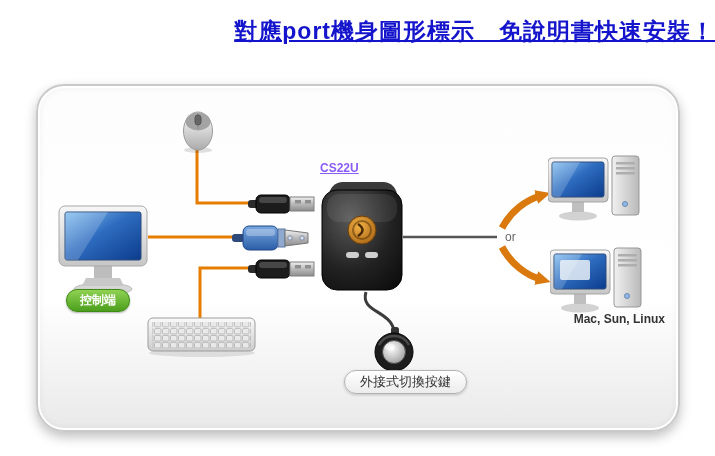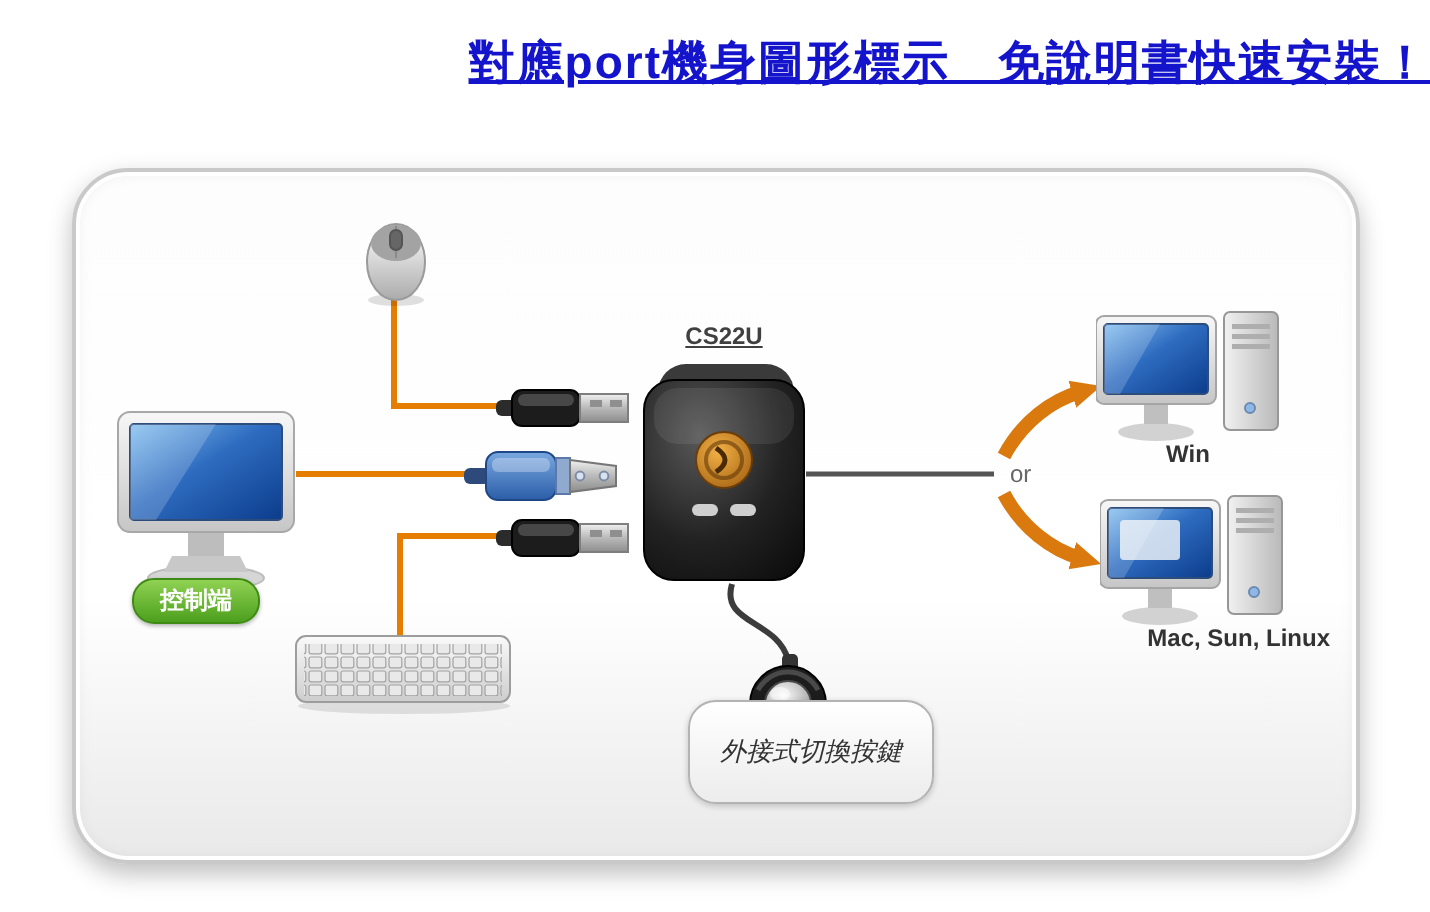--- a/index.html
+++ b/index.html
@@ -6,30 +6,30 @@
   .stage{position:relative;width:715px;height:456px;background:#fff;overflow:hidden;}
   .title{position:absolute;top:16px;left:0;width:100%;text-align:right;font-size:23px;font-weight:bold;
          color:#1414cc;text-decoration:underline;text-decoration-thickness:2px;letter-spacing:1px;}
   .panel{position:absolute;left:36px;top:84px;width:640px;height:344px;border-radius:28px;
          background:linear-gradient(180deg,#fdfdfd 0%,#ffffff 62%,#e9e9e9 100%);
          border:2px solid #c9c9c9;
          box-shadow:0 5px 12px rgba(0,0,0,0.25), inset 0 0 0 2px #ffffff, inset 0 0 8px rgba(0,0,0,0.08);}
   .abs{position:absolute;}
   svg{display:block;}
   .lbl{position:absolute;color:#333;font-size:12px;}
-  .lbl-cs22u{left:320px;top:161px;width:84px;text-align:center;font-weight:bold;color:#404040;text-decoration:underline;}
+  .lbl-cs22u{left:320px;top:161px;width:84px;text-align:left;font-weight:bold;color:#8b5cf6;text-decoration:underline;}
   .lbl-or{left:505px;top:230px;width:36px;text-align:left;color:#666;}
   .lbl-win{left:546px;top:220px;width:96px;text-align:center;font-weight:bold;color:#333;}
   .lbl-mac{left:533px;top:312px;width:132px;text-align:right;font-weight:bold;color:#333;}
   .badge-green{position:absolute;left:66px;top:289px;padding:2px 13px;border-radius:11px;
          background:linear-gradient(180deg,#90d253,#4c9f1d);color:#fff;font-size:12px;font-weight:bold;
          border:1px solid #3e8a14;box-shadow:0 1px 2px rgba(0,0,0,0.3);}
-  .badge-remote{position:absolute;left:344px;top:350px;padding:16px 15px;border-radius:14px;
+  .badge-remote{position:absolute;left:344px;top:370px;padding:2px 15px;border-radius:14px;
          background:linear-gradient(180deg,#ffffff,#ececec);color:#333;font-size:13px;
-         border:1px solid #b3b3b3;box-shadow:0 1px 3px rgba(0,0,0,0.2);font-style:italic;}
+         border:1px solid #b3b3b3;box-shadow:0 1px 3px rgba(0,0,0,0.2);}
 </style>
 </head>
 <body>
 
 <div class="stage">
 
   <svg width="0" height="0" style="position:absolute" aria-hidden="true">
     <defs>
       <linearGradient id="gScreen" x1="0" y1="0" x2="1" y2="1">
         <stop offset="0" stop-color="#85c0f0"></stop>
@@ -168,21 +168,20 @@
     <rect x="68" y="8" width="19" height="2.5" fill="#aeaeae"></rect>
     <rect x="68" y="13" width="19" height="2.5" fill="#aeaeae"></rect>
     <rect x="68" y="18" width="19" height="2.5" fill="#aeaeae"></rect>
     <circle cx="77" cy="50" r="2.5" fill="#8fb8e8" stroke="#6a8ab0"></circle>
     <ellipse cx="30" cy="62" rx="19" ry="4.5" fill="#d2d2d2"></ellipse>
     <rect x="24" y="48" width="12" height="10" fill="#bfbfbf"></rect>
     <rect x="0" y="4" width="60" height="44" rx="4" fill="url(#gBezel)" stroke="#a5a5a5"></rect>
     <rect x="4" y="8" width="52" height="35" rx="2" fill="url(#gScreen)" stroke="#2c4c7c"></rect>
     <path d="M4,8 L32,8 L12,43 L4,43 Z" fill="#ffffff" opacity="0.18"></path>
   </svg>
-  <div class="lbl lbl-win">Win</div>
 
   <svg class="abs" style="left:550px;top:246px" width="96" height="68">
     <rect x="64" y="2" width="27" height="59" rx="3" fill="url(#gTower)" stroke="#979797"></rect>
     <rect x="68" y="8" width="19" height="2.5" fill="#aeaeae"></rect>
     <rect x="68" y="13" width="19" height="2.5" fill="#aeaeae"></rect>
     <rect x="68" y="18" width="19" height="2.5" fill="#aeaeae"></rect>
     <circle cx="77" cy="50" r="2.5" fill="#8fb8e8" stroke="#6a8ab0"></circle>
     <ellipse cx="30" cy="62" rx="19" ry="4.5" fill="#d2d2d2"></ellipse>
     <rect x="24" y="48" width="12" height="10" fill="#bfbfbf"></rect>
     <rect x="0" y="4" width="60" height="44" rx="4" fill="url(#gBezel)" stroke="#a5a5a5"></rect>

